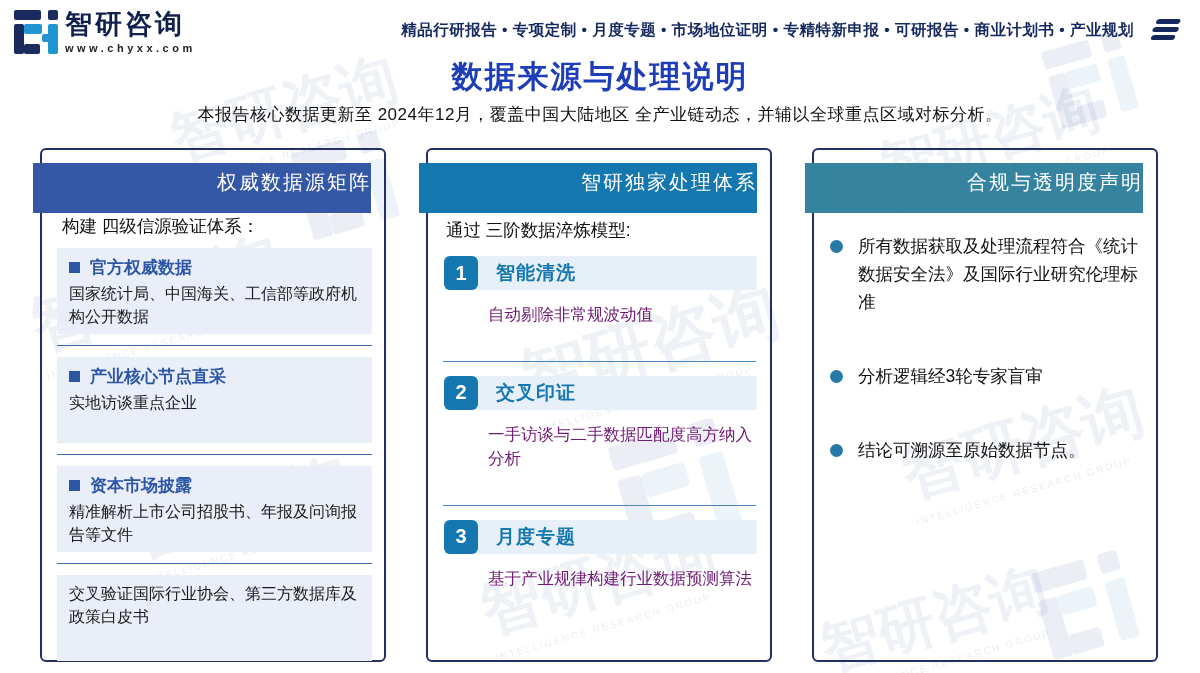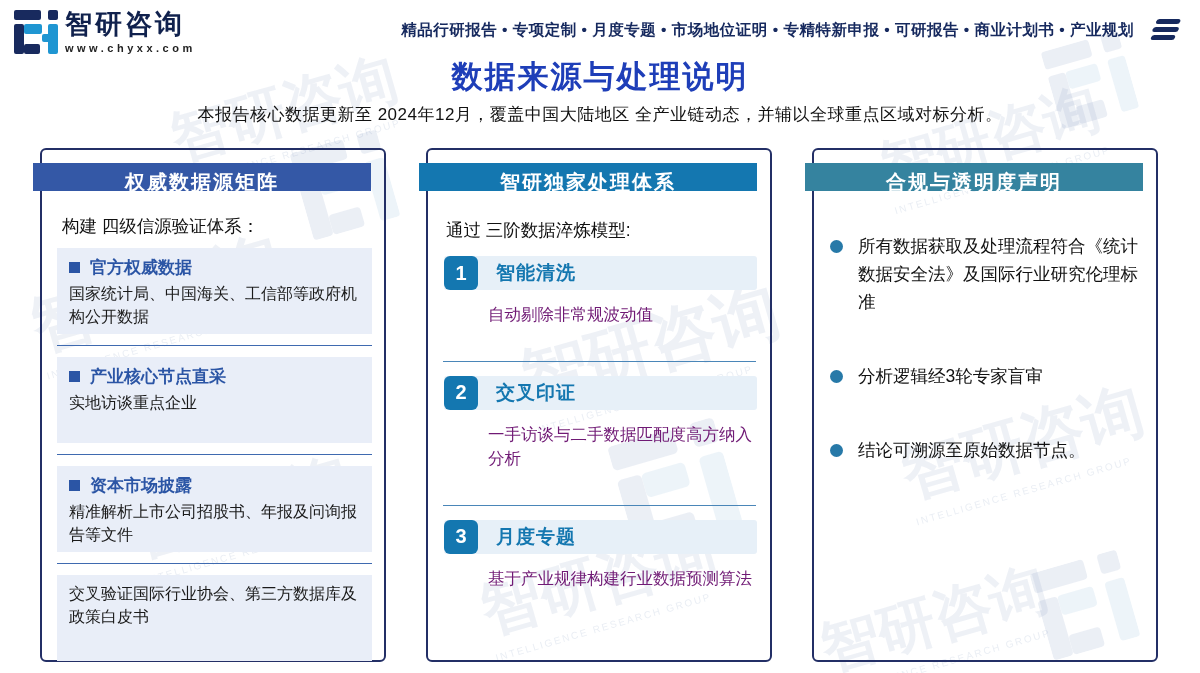--- a/index.html
+++ b/index.html
@@ -29,22 +29,22 @@
   
   .page-title { position:absolute; top:56px; left:0; width:100%; text-align:center; z-index:2;
                 font-size:31px; font-weight:bold; color:#1e3eb8; letter-spacing:2px; }
   .page-subtitle { position:absolute; top:103px; left:0; width:100%; text-align:center; z-index:2;
                    font-size:17px; color:#111; letter-spacing:0.5px; }
 
   
   .cards { position:absolute; top:148px; left:40px; width:1118px; height:514px; z-index:2;
            display:flex; gap:40px; }
   .card { position:relative; flex:1; border:2px solid #232f66; border-radius:6px; background:transparent; }
-  .card-header { position:absolute; top:13px; left:-9px; width:calc(100% - 4px); height:28px;
-                 line-height:38px; text-align:center; color:#fff; font-size:20px; font-weight:bold;
+  .card-header { position:absolute; top:13px; left:-9px; width:calc(100% - 4px); height:50px;
+                 line-height:38px; text-align:right; color:#fff; font-size:20px; font-weight:normal;
                  letter-spacing:2px; z-index:3; }
   .hdr1 { background:#3458a6; } .hdr2 { background:#1477b0; } .hdr3 { background:#35839f; }
   .card-body { position:absolute; top:60px; left:0; right:0; bottom:0; }
 
   
   .c1-intro { margin:4px 0 10px 20px; font-size:17.5px; color:#111; }
   .c1-item { background:#e9eef8; margin:0 12px 0 15px; height:86px; padding:8px 10px 4px 12px; overflow:hidden; }
   .c1-item-title { display:flex; align-items:center; gap:10px; font-size:17px; font-weight:bold; color:#2b55a5; margin-bottom:4px; }
   .sq { width:11px; height:11px; background:#2b55a5; flex:0 0 auto; }
   .c1-item-desc { font-size:16px; color:#1a1a1a; line-height:1.42; }

